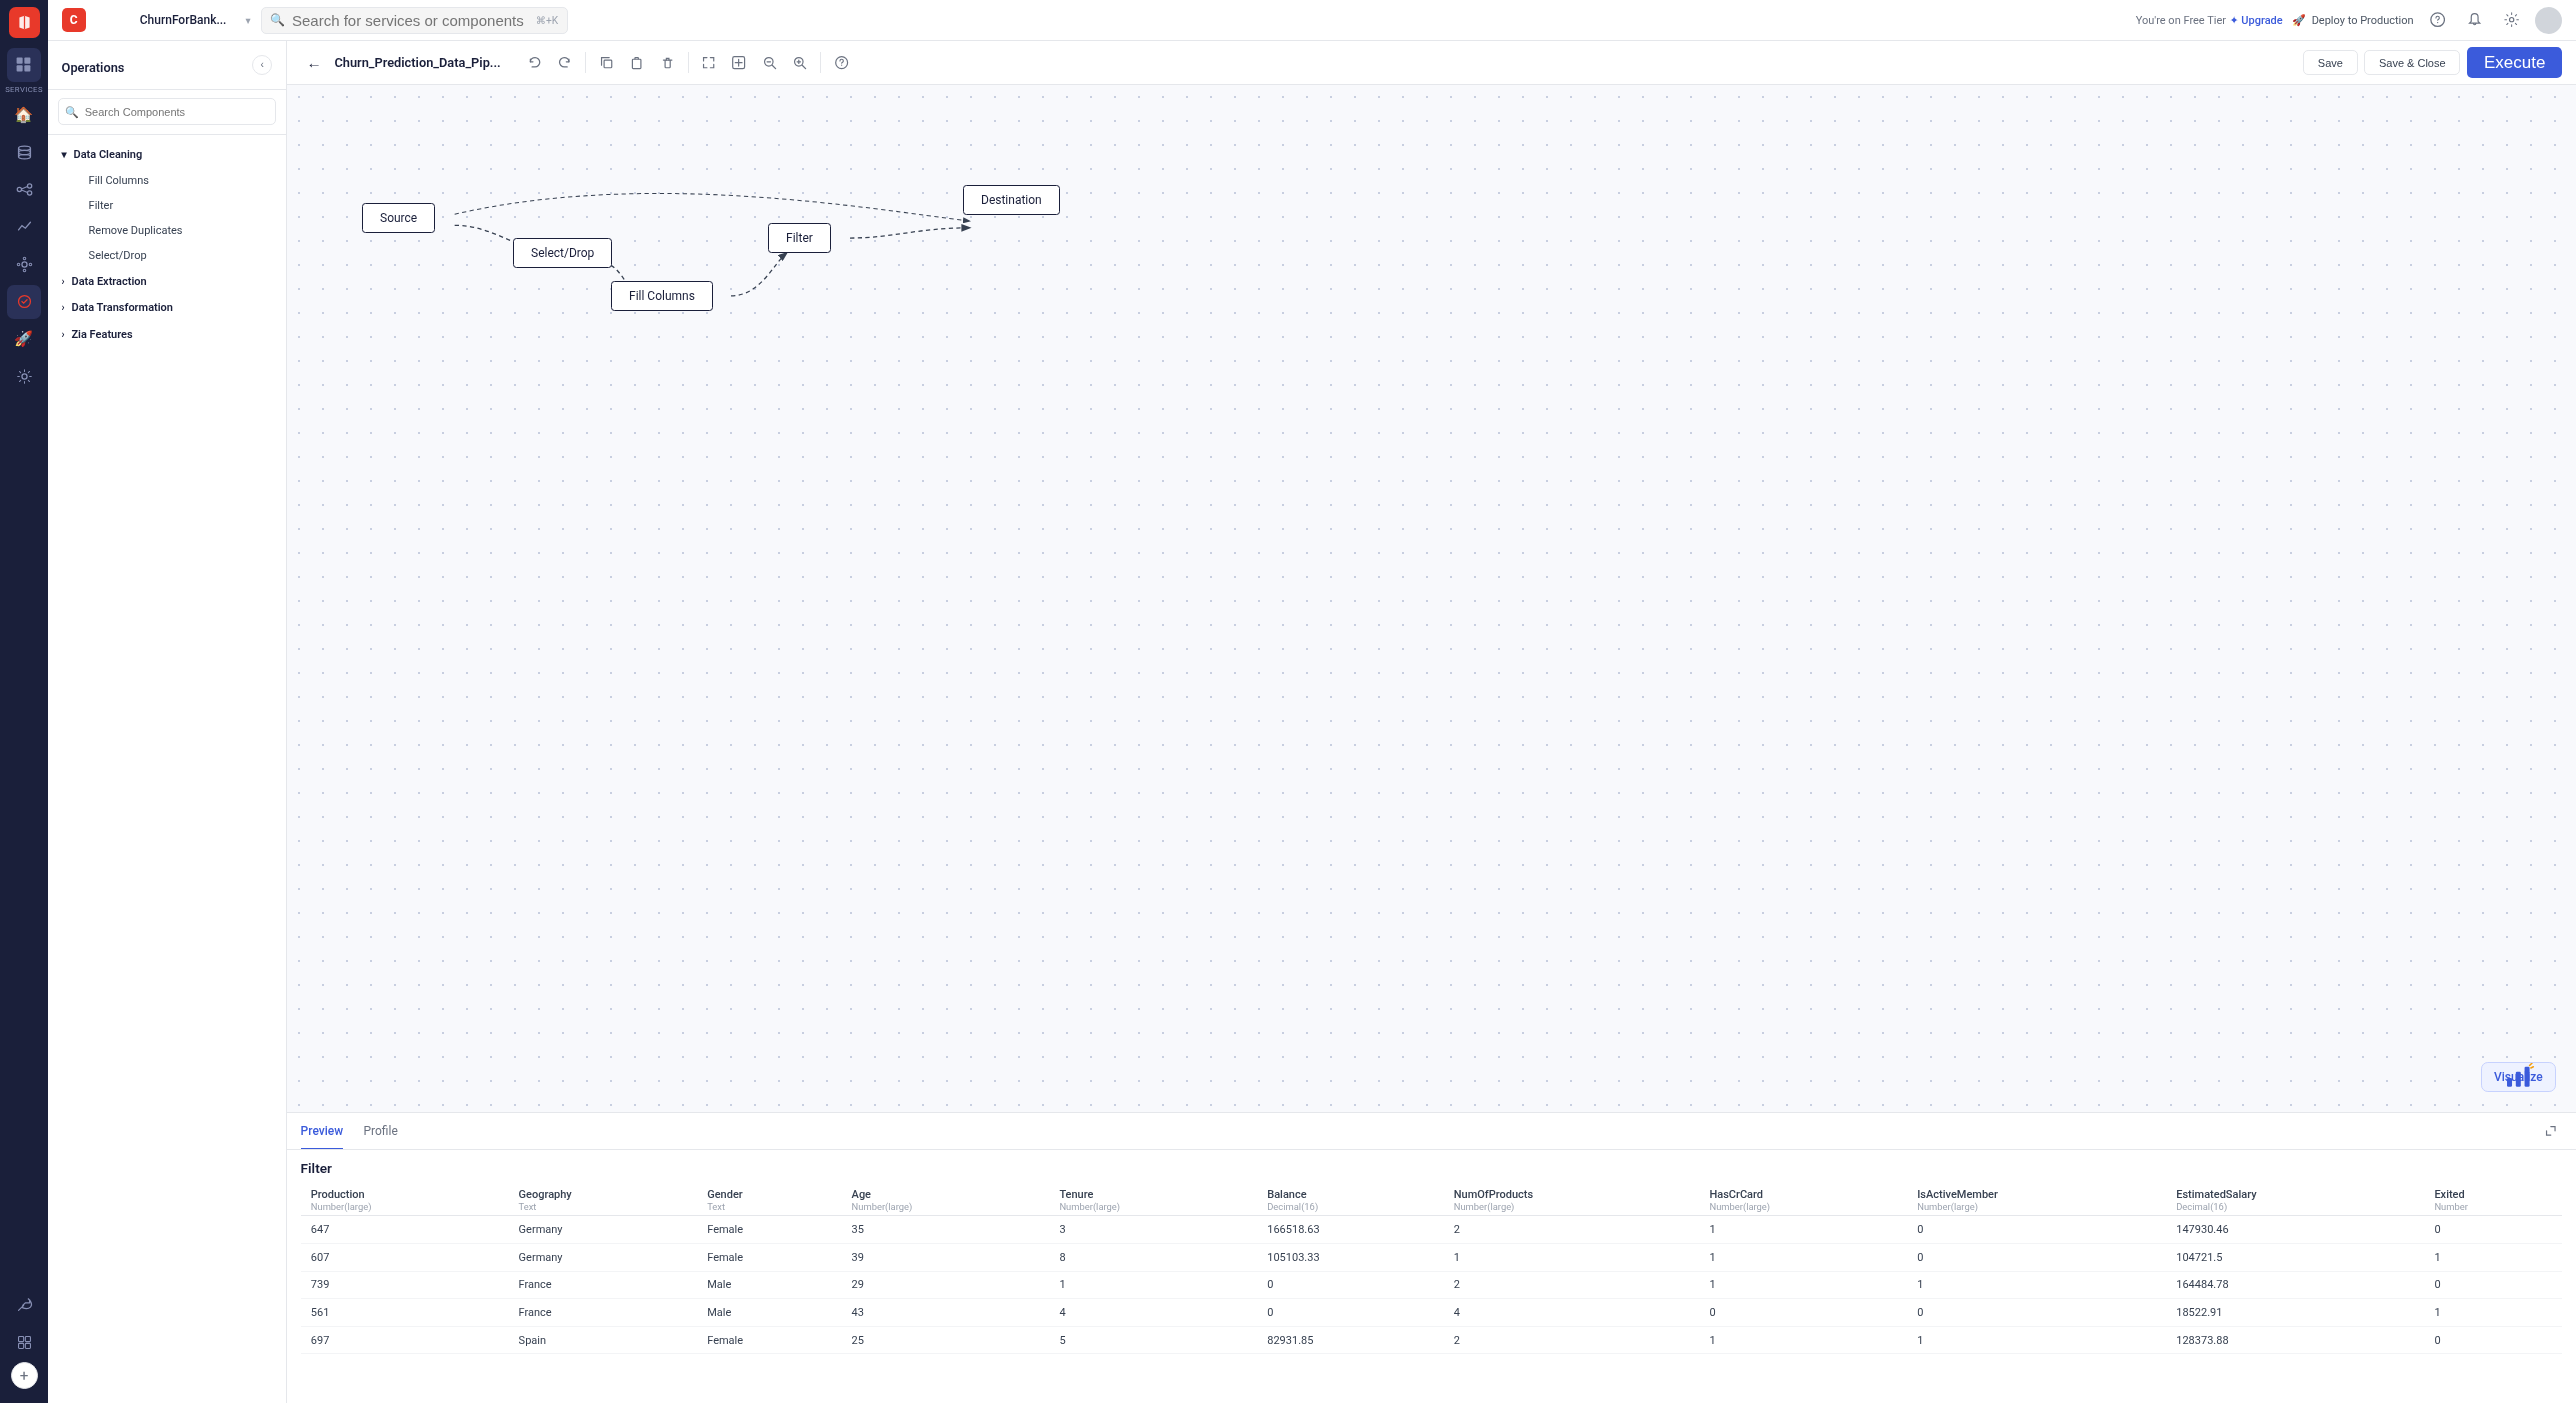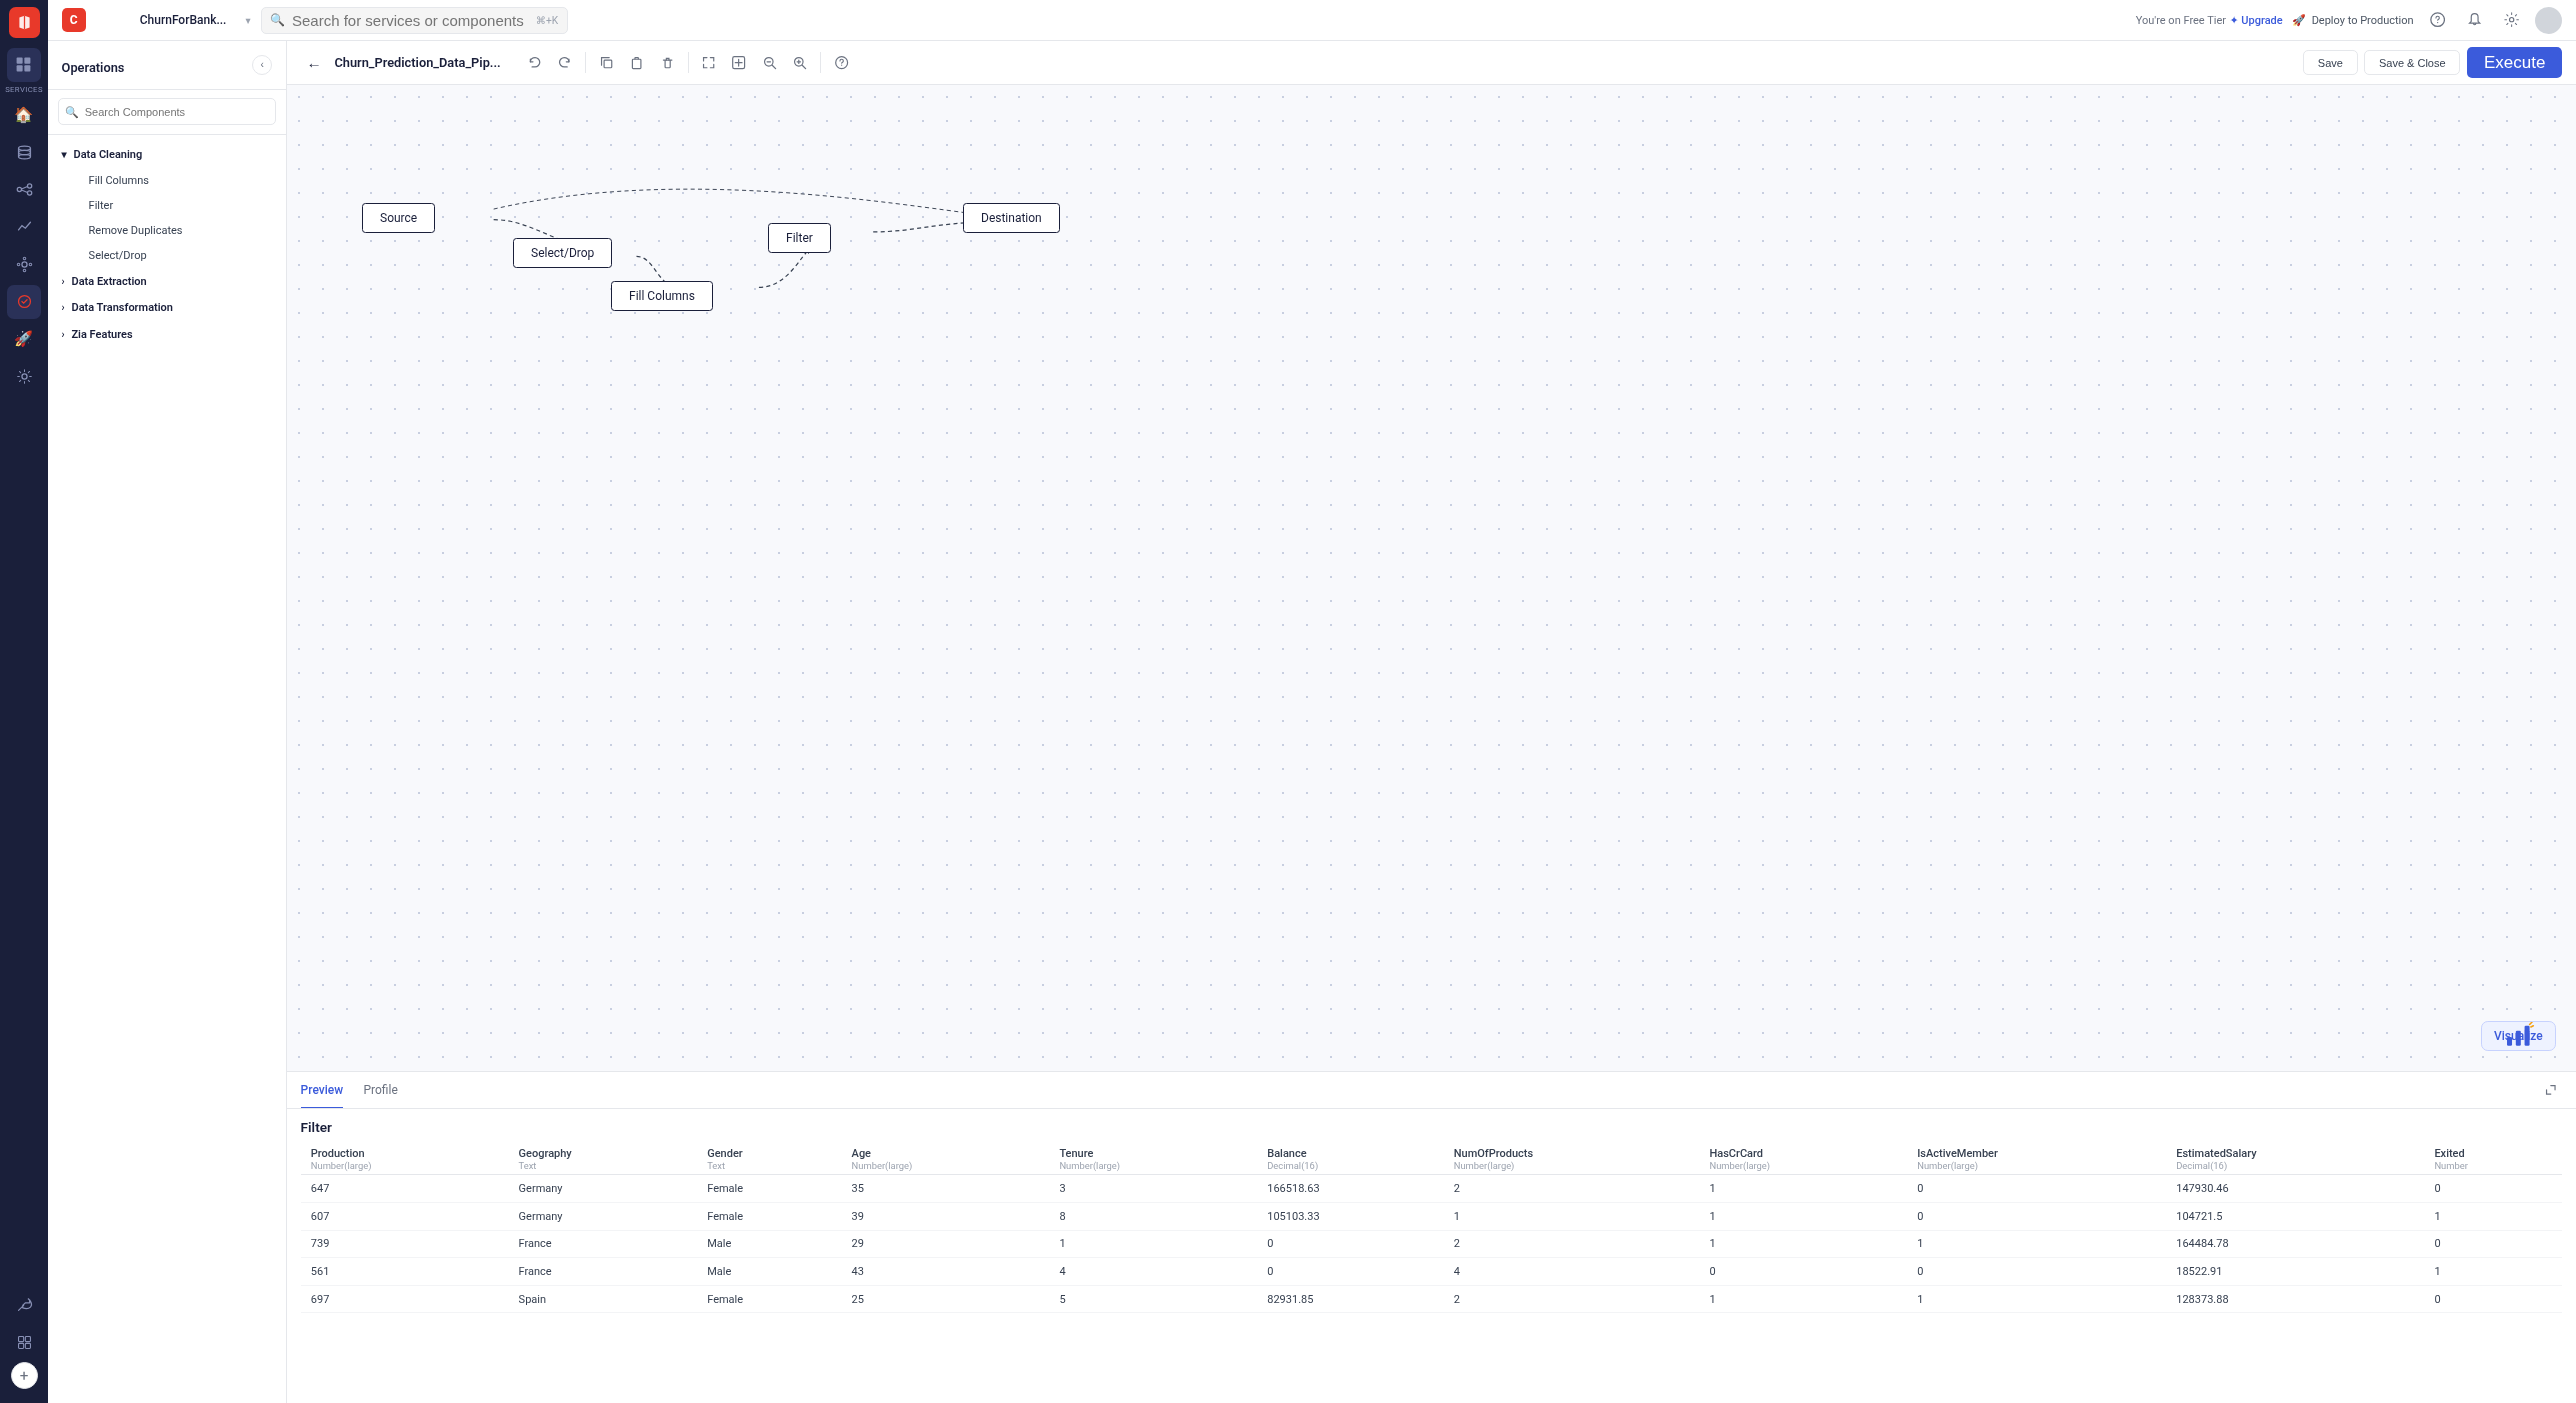--- a/index.html
+++ b/index.html
@@ -262,21 +262,21 @@
       font-size: 12px;
       color: #3b5bdb;
       cursor: pointer;
       font-weight: 500;
     }
 
     
     .preview-section {
       background: white;
       border-top: 0.9px solid #e5e7eb;
-      height: 332px;
+      height: 291px;
       display: flex;
       flex-direction: column;
       flex-shrink: 0;
     }
     .preview-tabs {
       display: flex;
       align-items: center;
       border-bottom: 0.9px solid #e5e7eb;
       padding: 0 13.6px;
       gap: 20.4px;
@@ -611,21 +611,21 @@
         </div>
 
         <div class="pipeline-node" style="left:324px; top:196px;">
           <span>Fill Columns</span>
         </div>
 
         <div class="pipeline-node" style="left:481px; top:138px;">
           <span>Filter</span>
         </div>
 
-        <div class="pipeline-node" style="left:676px; top:118px;">
+        <div class="pipeline-node" style="left:676px; top:100px;">
           <span>Destination</span>
         </div>
 
         <div class="visualize-btn">
           <span>Visualize</span>
           <svg width="19" height="19" viewBox="0 0 22 22" fill="none">
             <rect x="2" y="12" width="4" height="7" rx="1" fill="#3b5bdb"></rect>
             <rect x="9" y="7" width="4" height="12" rx="1" fill="#3b5bdb"></rect>
             <rect x="16" y="3" width="4" height="16" rx="1" fill="#3b5bdb"></rect>
             <path d="M20 2 L22 0 M21 4 L23 3" stroke="#f59e0b" stroke-width="1.2" stroke-linecap="round"></path>

